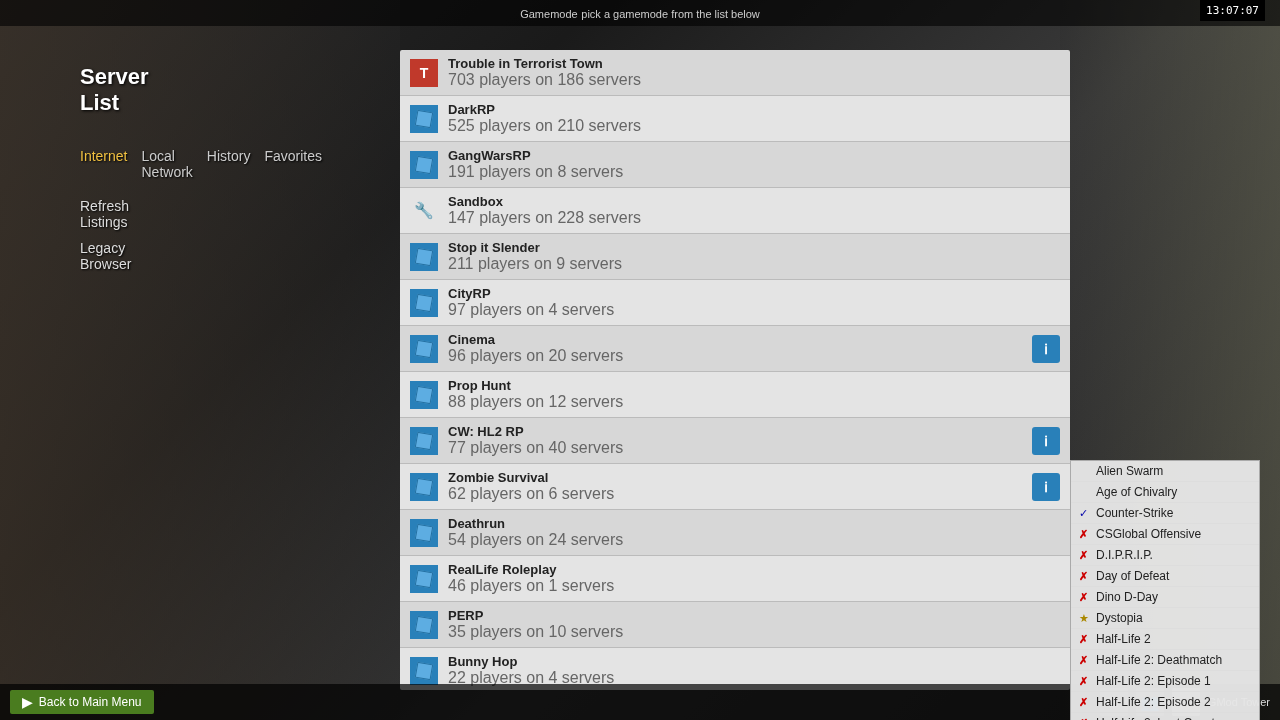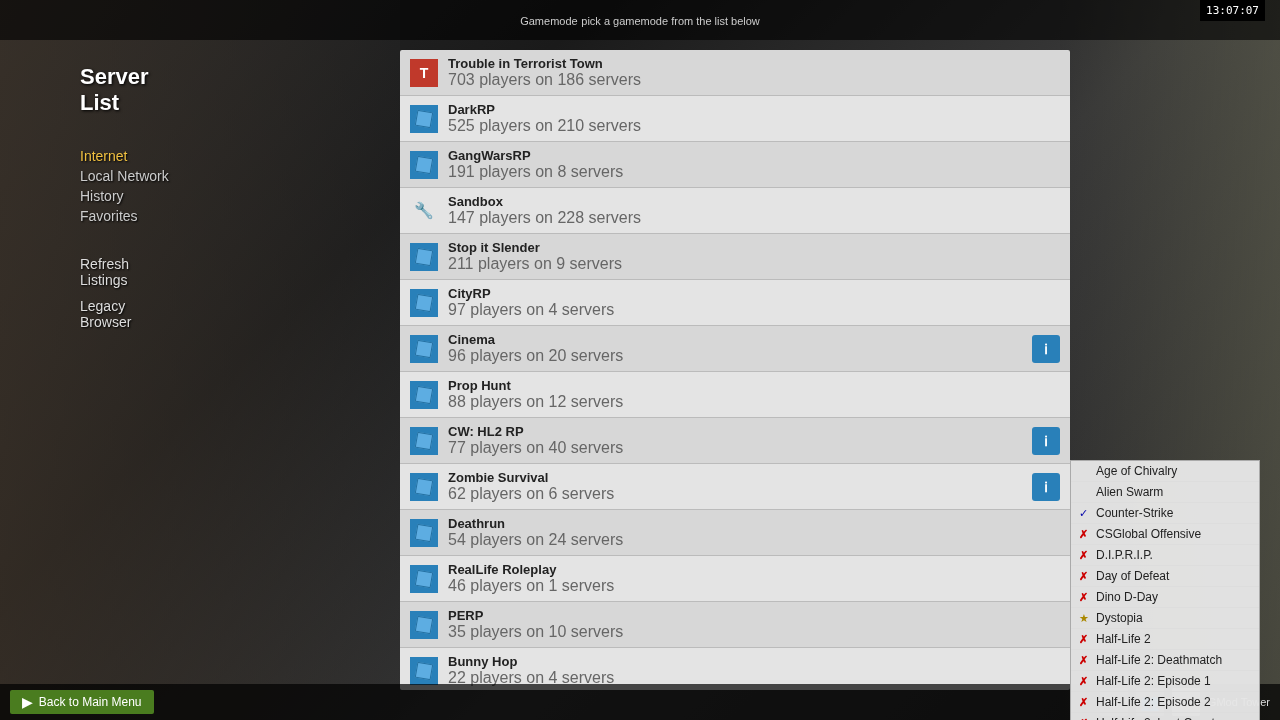--- a/index.html
+++ b/index.html
@@ -31,21 +31,21 @@
       right: 0; top: 0;
       width: 220px; height: 720px;
       background: linear-gradient(to left, rgba(100,100,80,0.5), rgba(40,40,40,0.2));
       z-index: 0;
     }
 
     
     .topbar {
       position: absolute;
       top: 0; left: 0; right: 0;
-      height: 40px;
+      height: 26px;
       background: rgba(0,0,0,0.6);
       display: flex;
       align-items: center;
       justify-content: center;
       z-index: 10;
     }
     .topbar-gamemode {
       color: #fff;
       font-size: 13px;
       font-weight: bold;
@@ -77,23 +77,23 @@
     }
     .sidebar-title {
       color: #fff;
       font-size: 22px;
       font-weight: bold;
       margin-bottom: 30px;
       text-shadow: 1px 1px 3px #000;
     }
     .sidebar-nav {
       display: flex;
-      flex-direction: column;
-      gap: 0;
-      margin-bottom: 30px;
+      flex-direction: row;
+      gap: 14px;
+      margin-bottom: 16px;
     }
     .sidebar-nav-item {
       color: #ccc;
       font-size: 14px;
       cursor: pointer;
       padding: 2px 0;
       text-shadow: 1px 1px 2px #000;
     }
     .sidebar-nav-item.active {
       color: #f0c040;
@@ -485,25 +485,25 @@
       <span class="game-name">sledbuild</span>
       <span class="game-stats">21 players on 5 servers</span>
     </div>
 
   </div>
   </div>
 
 <div class="dropdown-panel" id="dropdown-panel">
 <div class="dropdown-item">
     <span class="dd-empty"> </span>
+    <span>Alien Swarm</span>
+  </div>
+    <div class="dropdown-item">
+    <span class="dd-empty"> </span>
     <span>Age of Chivalry</span>
-  </div>
-    <div class="dropdown-item">
-    <span class="dd-empty"> </span>
-    <span>Alien Swarm</span>
   </div>
     <div class="dropdown-item">
     <span class="dd-check">✓</span>
     <span>Counter-Strike</span>
   </div>
     <div class="dropdown-item">
     <span class="dd-x">✗</span>
     <span>CSGlobal Offensive</span>
   </div>
     <div class="dropdown-item">

